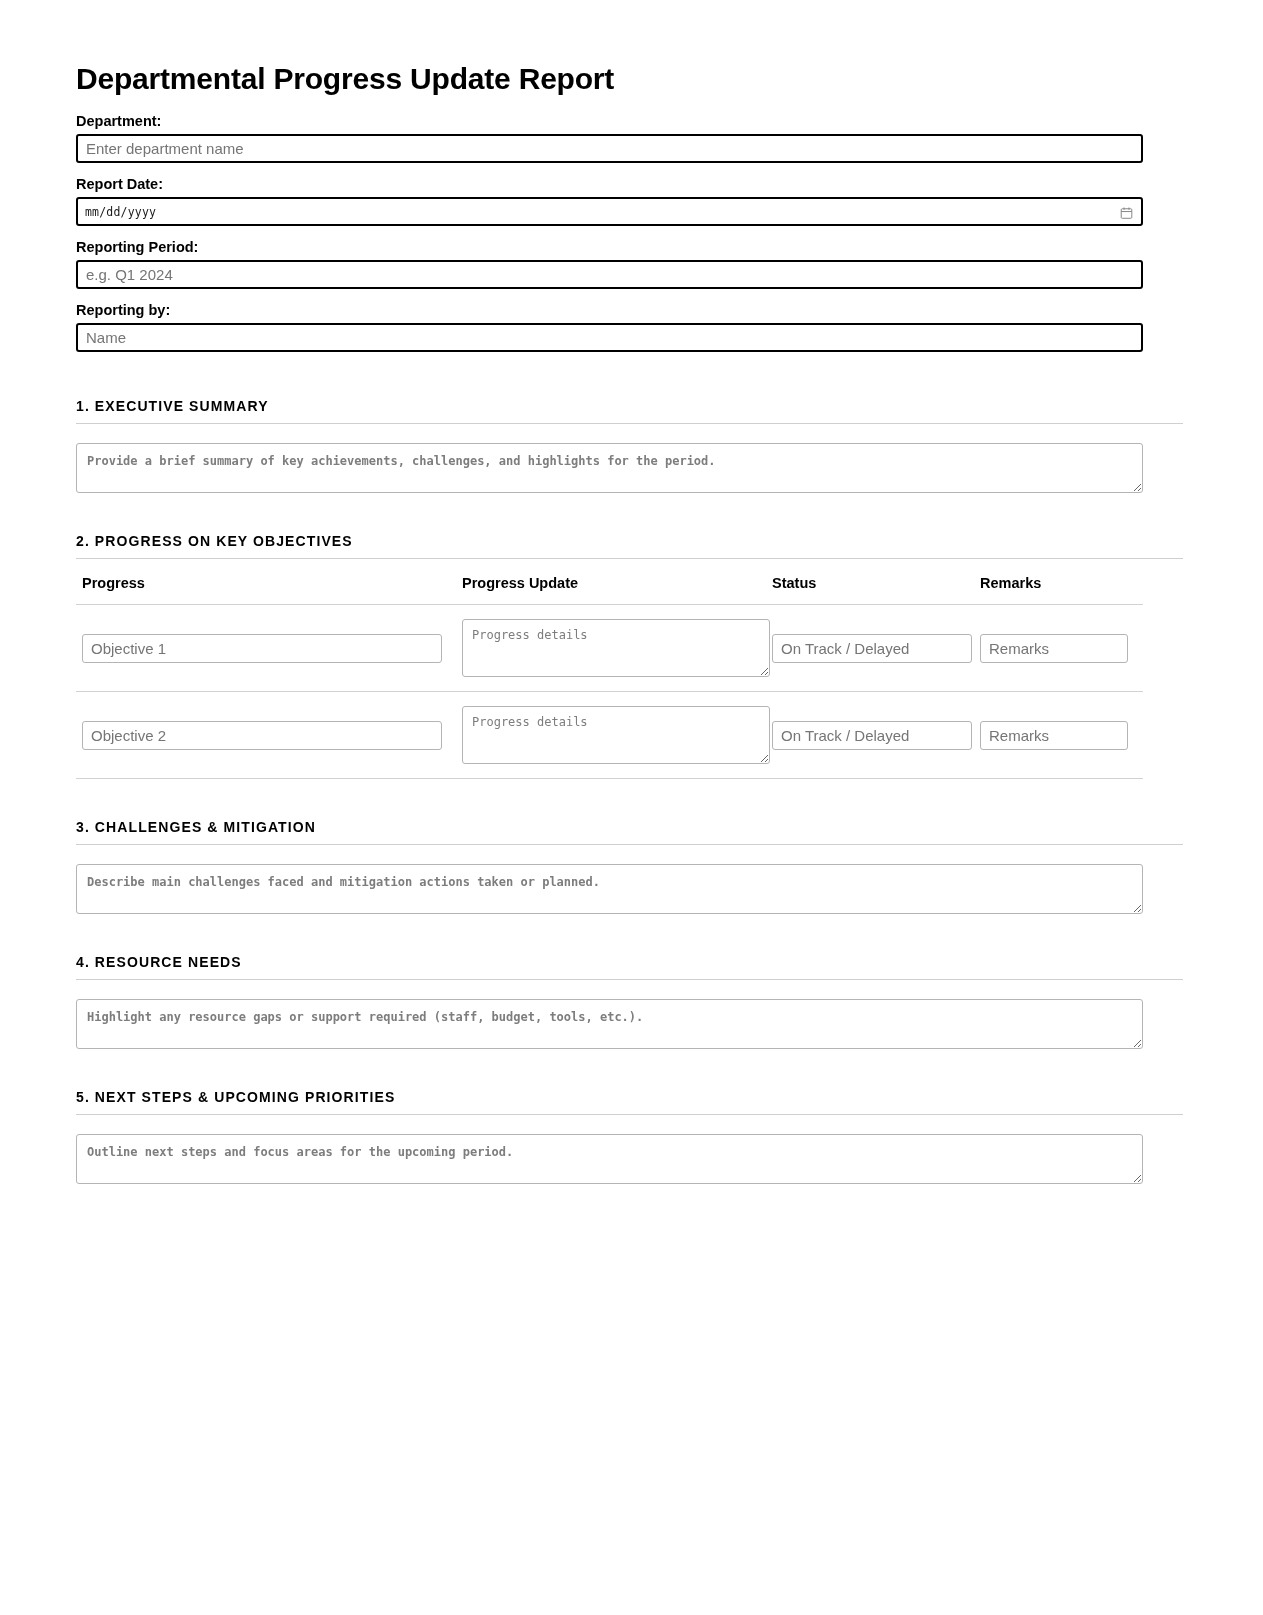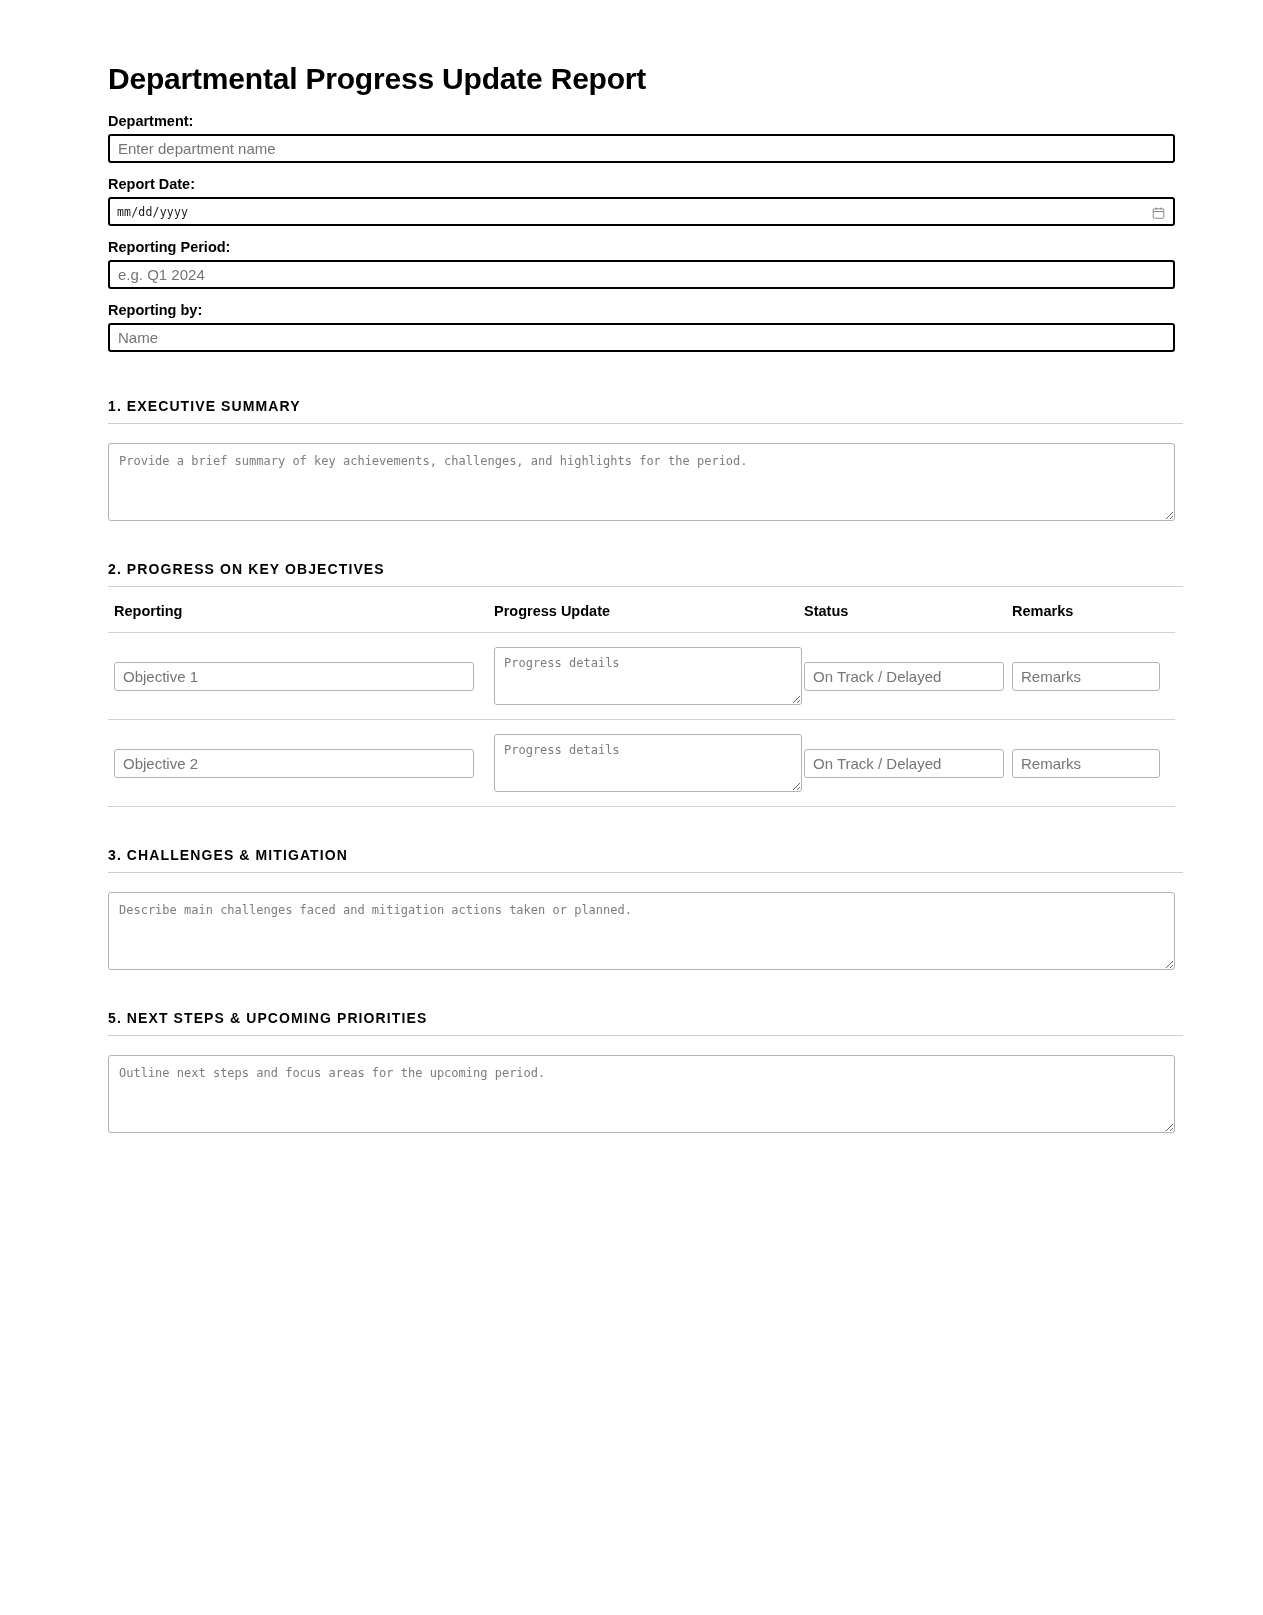--- a/index.html
+++ b/index.html
@@ -29,21 +29,21 @@
     position: absolute;
     left: 0;
     top: 0;
     width: 1263px;
     height: 1267px;
     overflow: hidden;
   }
 
   .doc {
     box-sizing: border-box;
-    padding: 62px 80px 0 108px;
+    padding: 62px 80px 0 76px;
     width: 1263px;
     border-radius: 21px;
   }
 
   h1.report-title {
     font-size: 30px;
     font-weight: bold;
     letter-spacing: -0.2px;
     margin: 0 0 18px 0;
     line-height: 1.1;
@@ -119,31 +119,32 @@
     padding: 0 0 9px 0;
     border-bottom: 1px solid #cfcfcf;
     color: #000;
   }
 
   textarea.block-area {
     box-sizing: border-box;
     display: block;
     margin-top: 19px;
     width: 1067px;
-    height: 78px;
+    height: 50px;
     padding: 9px 10px;
     border: 1px solid #b4b4b4;
     border-radius: 3px;
     background: #fff;
     font-family: "DejaVu Sans Mono", monospace;
     font-size: 12px;
     line-height: 1.45;
     color: #000;
     resize: vertical;
     outline: none;
+    font-weight: bold;
   }
   textarea::placeholder {
     color: #7d7d7d;
     opacity: 1;
   }
 
   
   table.objectives {
     width: 1067px;
     border-collapse: collapse;
@@ -258,21 +259,21 @@
 
         <table class="objectives">
           <colgroup>
             <col class="c-objective">
             <col class="c-progress">
             <col class="c-status">
             <col class="c-remarks">
           </colgroup>
           <thead>
             <tr>
-              <th>Reporting</th>
+              <th>Progress</th>
               <th>Progress Update</th>
               <th>Status</th>
               <th>Remarks</th>
             </tr>
           </thead>
           <tbody>
             <tr>
               <td class="cell-objective">
                 <input class="cell-input objective-in" type="text" placeholder="Objective 1" style="">
               </td>
@@ -302,20 +303,24 @@
             </tr>
           </tbody>
         </table>
       </div>
 
       <div class="section">
         <h2 class="section-title">3. CHALLENGES &amp; MITIGATION</h2>
         <textarea class="block-area" placeholder="Describe main challenges faced and mitigation actions taken or planned." style=""></textarea>
       </div>
 
+      <div class="section">
+        <h2 class="section-title">4. RESOURCE NEEDS</h2>
+        <textarea class="block-area" placeholder="Highlight any resource gaps or support required (staff, budget, tools, etc.)." style=""></textarea>
+      </div>
 
       <div class="section">
         <h2 class="section-title">5. NEXT STEPS &amp; UPCOMING PRIORITIES</h2>
         <textarea class="block-area" placeholder="Outline next steps and focus areas for the upcoming period." style=""></textarea>
       </div>
 
     </div>
   </div>
 </div>
 

